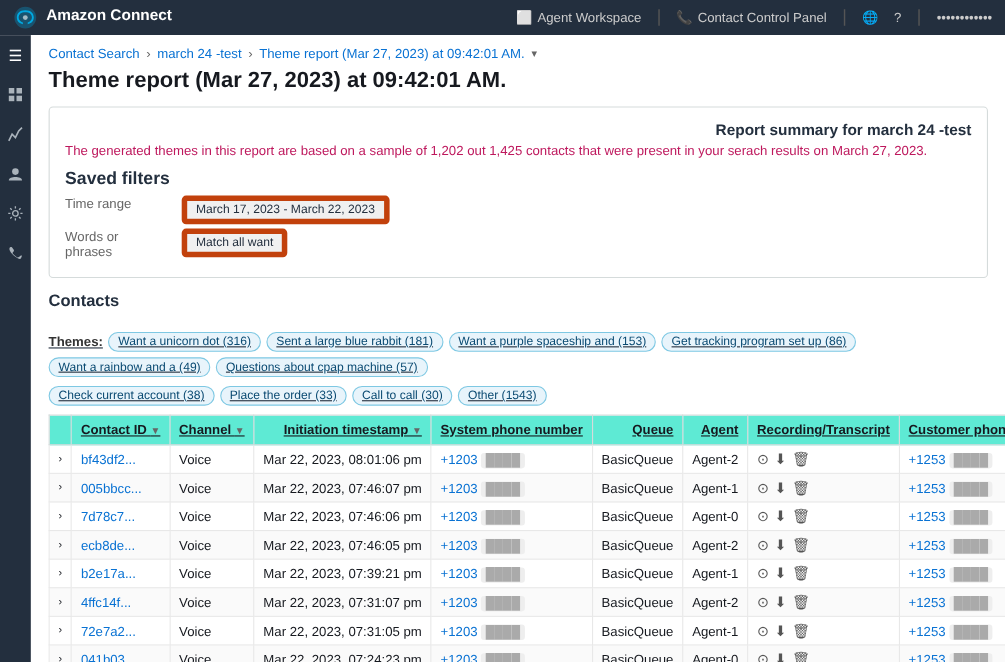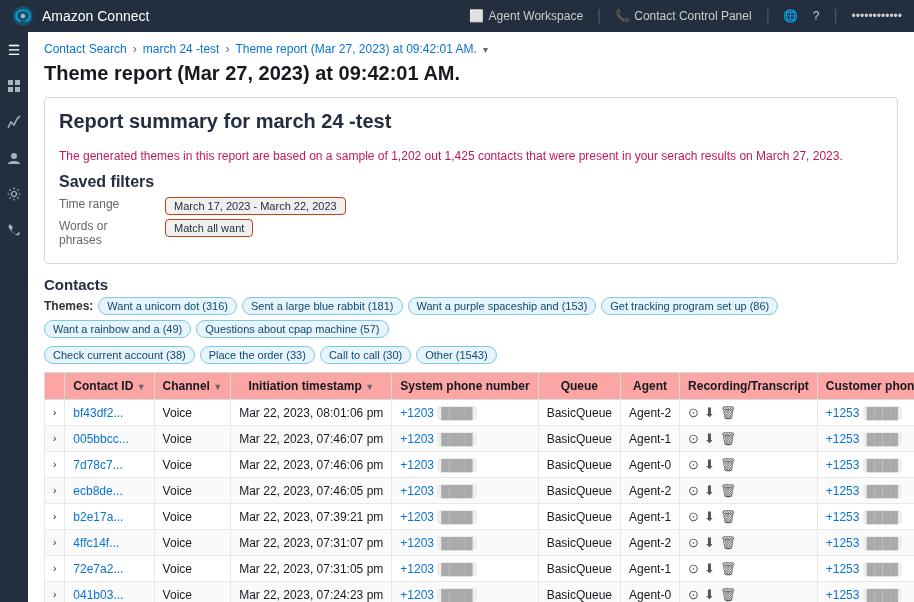--- a/index.html
+++ b/index.html
@@ -10,24 +10,24 @@
       background: #232f3e;
       color: #fff;
       height: 32px;
       display: flex;
       align-items: center;
       padding: 0 12px;
       gap: 10px;
     }
     .top-nav-logo {
       display: flex;
-      align-items: center;
+      align-items: flex-start;
       gap: 8px;
       font-size: 14px;
-      font-weight: normal;
+      font-weight: bold;
       color: #fff;
     }
     .logo-icon {
       width: 22px;
       height: 22px;
     }
     .top-nav-spacer { flex: 1; }
     .top-nav-actions {
       display: flex;
       align-items: center;
@@ -104,23 +104,24 @@
 
     
     .report-summary {
       border: 1px solid #d5dbdb;
       border-radius: 4px;
       padding: 12px 14px;
       margin-bottom: 12px;
       background: #fff;
     }
     .report-summary-title {
-      font-size: 20px;
+      font-size: 14px;
       font-weight: bold;
-      margin-bottom: 16px;
+      margin-bottom: 4px;
+      text-align: right;
     }
     .report-summary-desc {
       font-size: 12px;
       color: #be185d;
       margin-bottom: 10px;
     }
     .saved-filters-title {
       font-size: 16px;
       font-weight: bold;
       margin-bottom: 6px;
@@ -128,44 +129,45 @@
     .filter-row {
       display: flex;
       align-items: flex-start;
       gap: 16px;
       font-size: 12px;
       margin-bottom: 4px;
     }
     .filter-label { color: #666; width: 90px; }
     .filter-value {
       background: #f0f0f0;
-      border: 1px solid #c2410c;
+      border: 5px solid #c2410c;
       border-radius: 4px;
       padding: 2px 8px;
       font-size: 11px;
     }
 
     
     .contacts-section {
       margin-top: 8px;
     }
     .contacts-title {
       font-size: 15px;
       font-weight: bold;
-      margin-bottom: 4px;
+      margin-bottom: 20px;
     }
 
     
     .themes-row {
       display: flex;
       flex-wrap: wrap;
       align-items: center;
       gap: 5px;
       margin-bottom: 8px;
       font-size: 12px;
+      text-decoration: underline;
     }
     .themes-label {
       font-size: 12px;
       color: #333;
       font-weight: 600;
     }
     .theme-tag {
       background: #e8f4fb;
       border: 1px solid #7ec8e3;
       border-radius: 12px;
@@ -176,27 +178,28 @@
       white-space: nowrap;
     }
 
     
     .contacts-table {
       width: 100%;
       border-collapse: collapse;
       font-size: 12px;
     }
     .contacts-table th {
-      background: #fca5a5;
+      background: #5eead4;
       border: 1px solid #d5dbdb;
       padding: 6px 8px;
-      text-align: center;
+      text-align: right;
       font-weight: 600;
       color: #16191f;
       white-space: nowrap;
+      text-decoration: underline;
     }
     .contacts-table td {
       border: 1px solid #e8e8e8;
       padding: 5px 8px;
       color: #16191f;
       white-space: nowrap;
     }
     .contacts-table tr:nth-child(even) td { background: #fafafa; }
     .link-blue { color: #0972d3; text-decoration: none; cursor: pointer; }
     .phone-link { color: #0972d3; }

